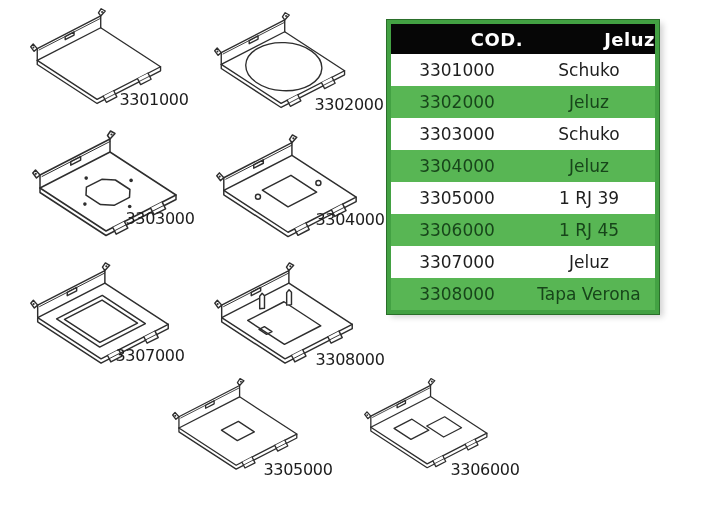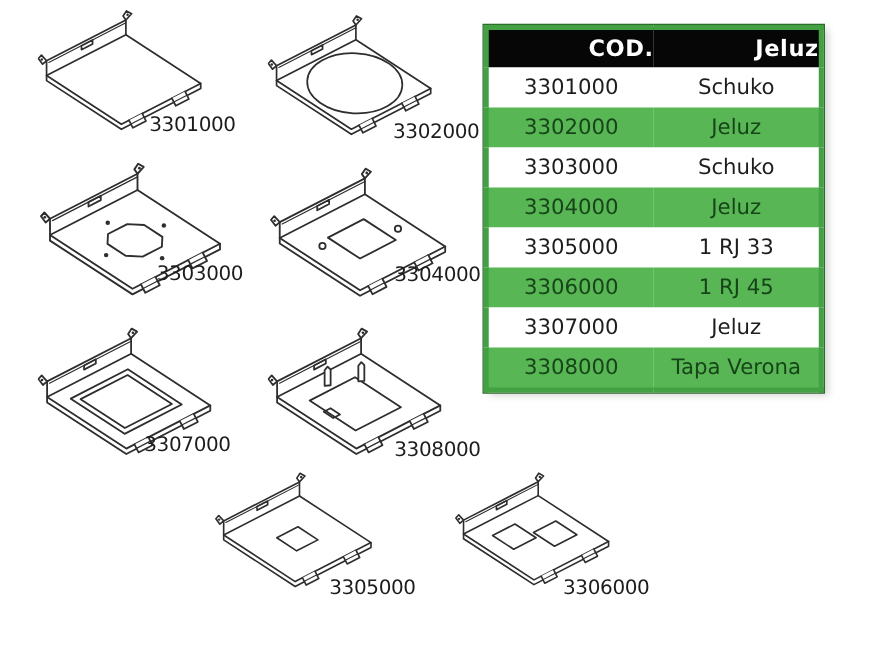--- a/index.html
+++ b/index.html
@@ -262,21 +262,21 @@
         <tr>
           <td>3303000</td>
           <td>Schuko</td>
         </tr>
         <tr class="alt">
           <td>3304000</td>
           <td>Jeluz</td>
         </tr>
         <tr>
           <td>3305000</td>
-          <td>1 RJ 33</td>
+          <td>1 RJ 39</td>
         </tr>
         <tr class="alt">
           <td>3306000</td>
           <td>1 RJ 45</td>
         </tr>
         <tr>
           <td>3307000</td>
           <td>Jeluz</td>
         </tr>
         <tr class="alt">

